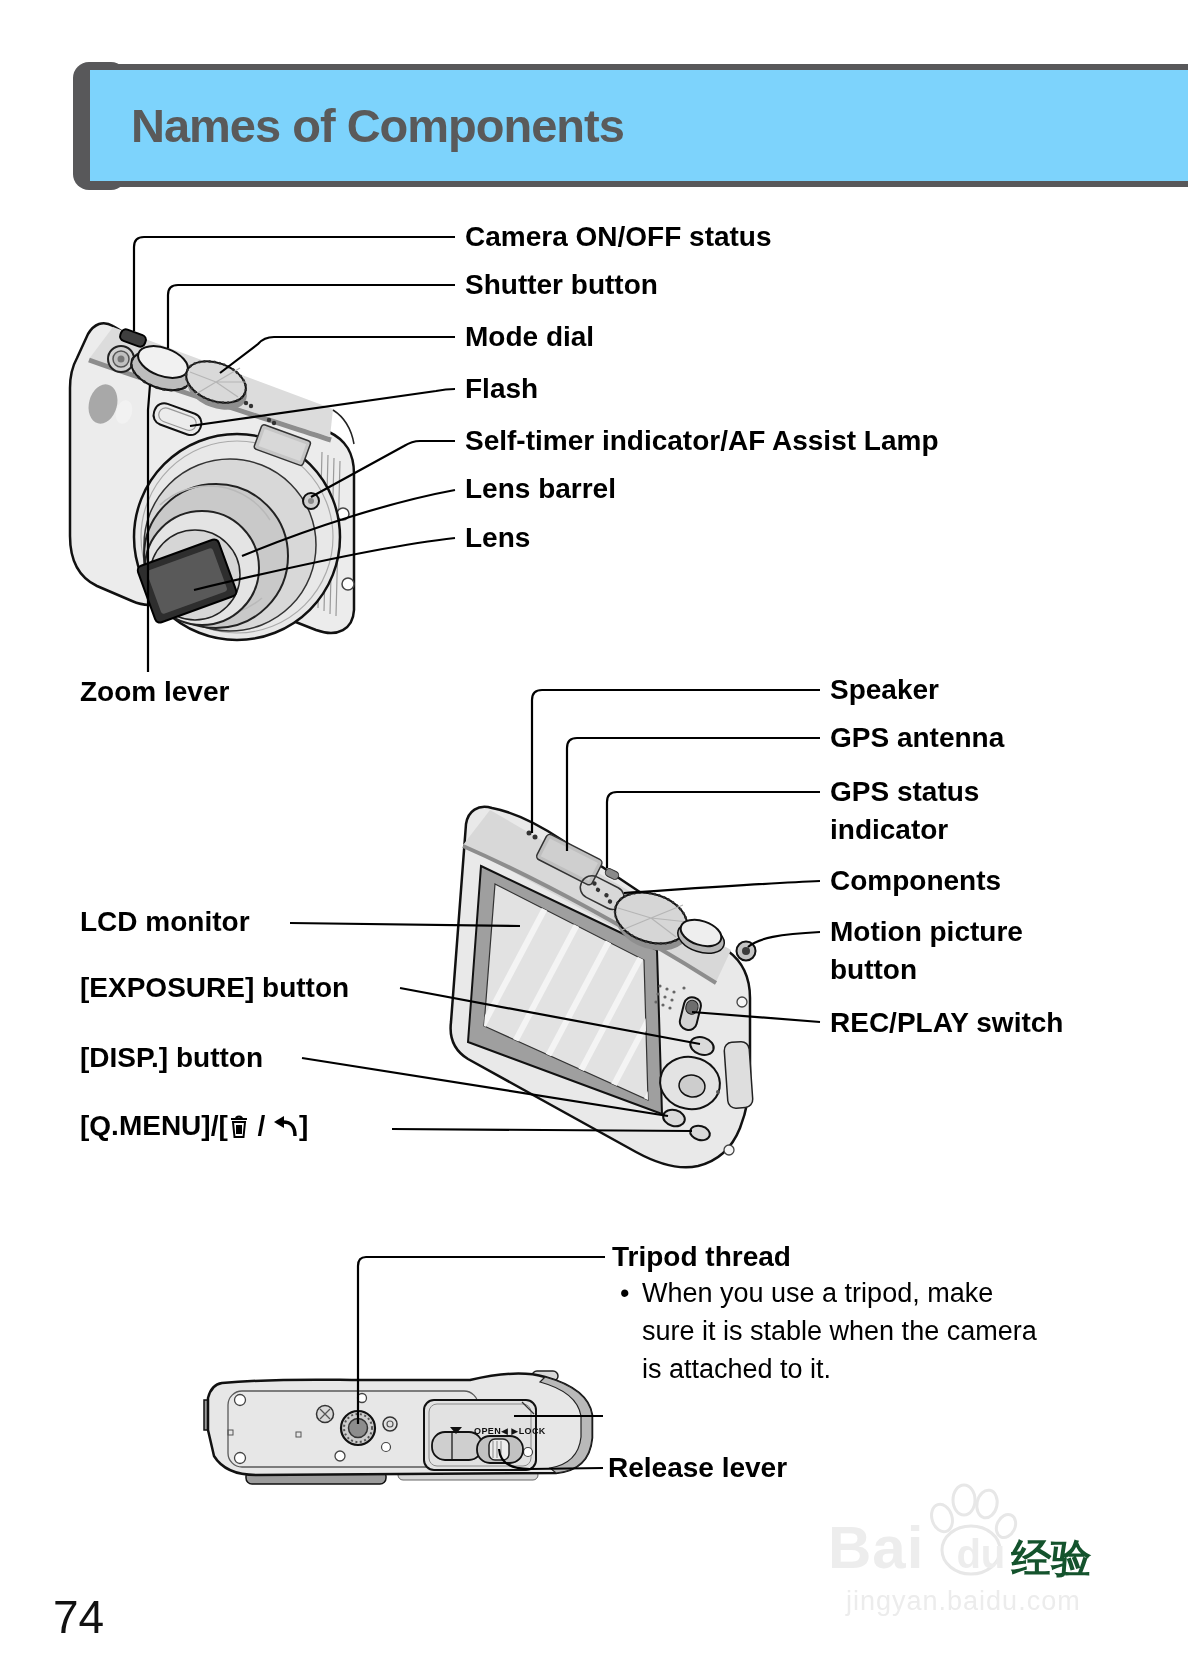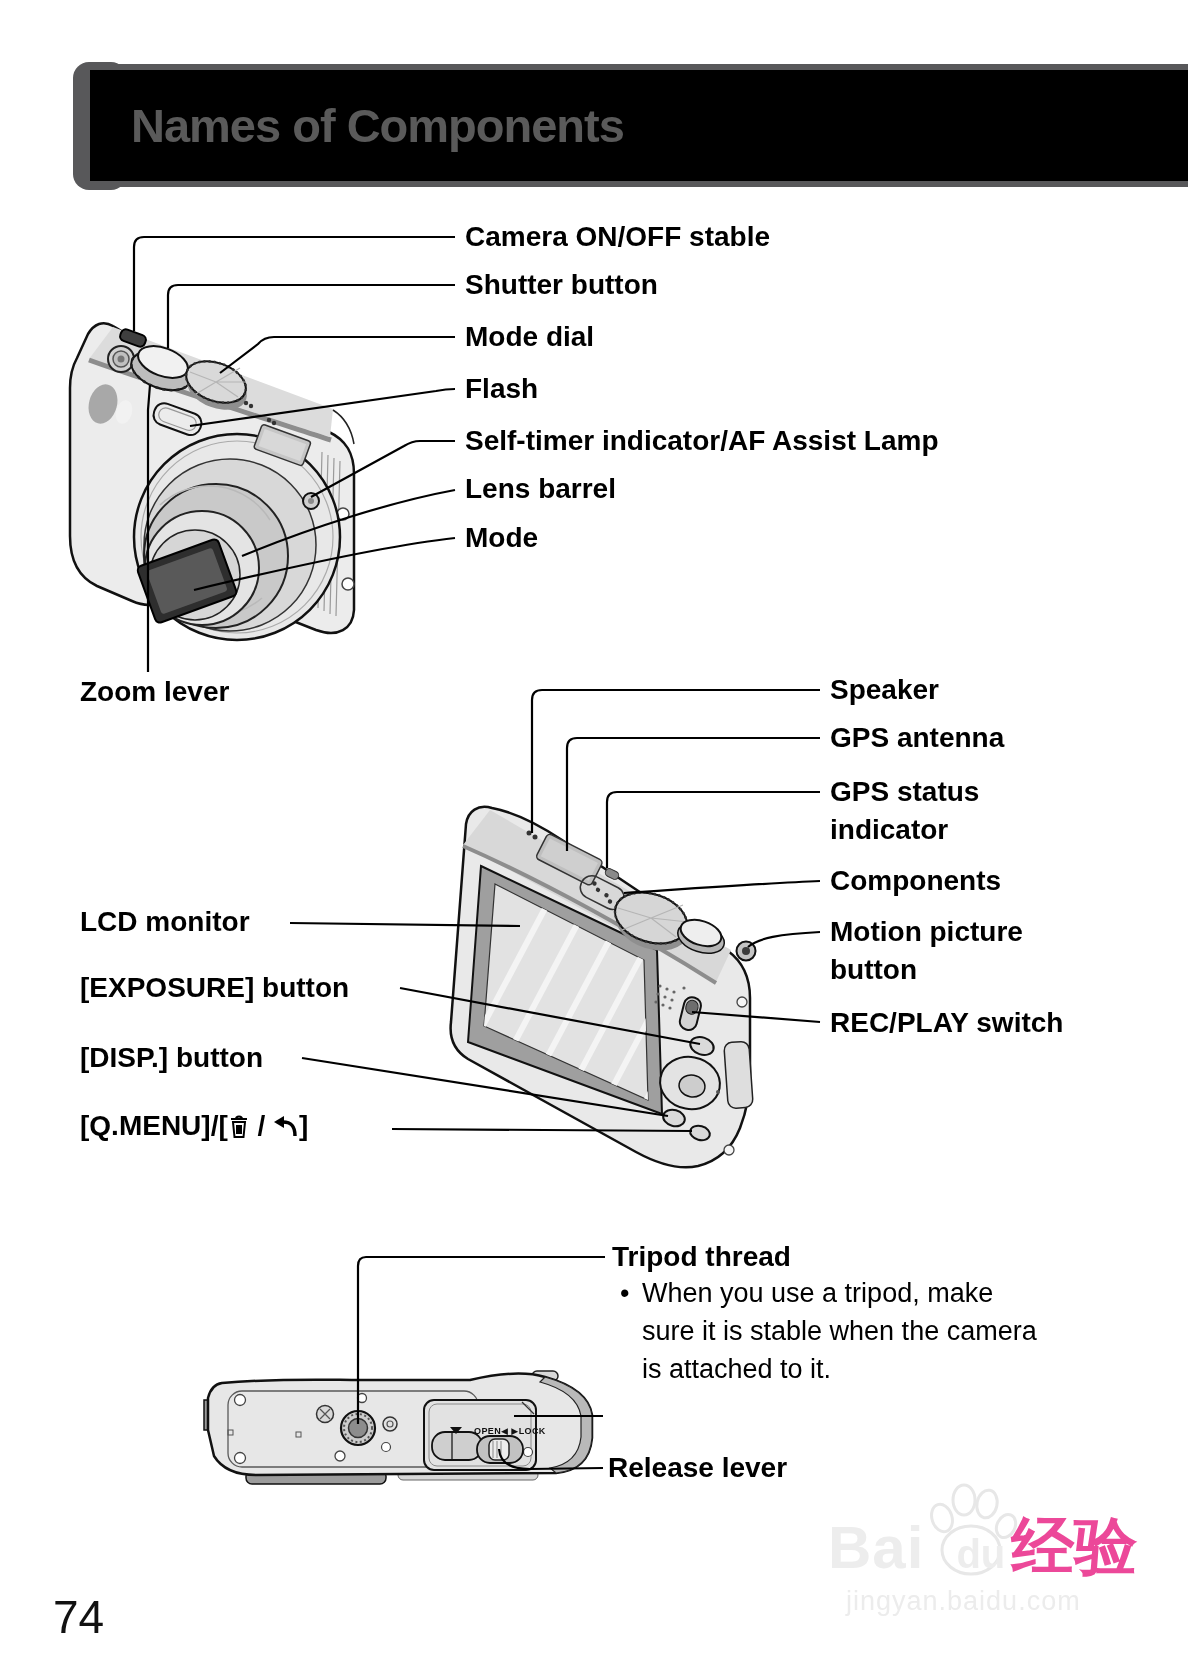--- a/index.html
+++ b/index.html
@@ -1,36 +1,36 @@
 <!DOCTYPE html>
 <html><head>
 <meta charset="utf-8">
 <style>
   html,body{margin:0;padding:0;background:#ffffff;}
   #canvas{position:relative;width:1188px;height:1673px;background:#ffffff;overflow:hidden;
           font-family:"Liberation Sans","DejaVu Sans",sans-serif;color:#000;}
   
   .header-tab{position:absolute;left:73px;top:62px;width:54px;height:128px;background:#58585a;border-radius:16px;}
-  .header-box{position:absolute;left:90px;top:64px;width:1098px;height:111px;background:#000000;
+  .header-box{position:absolute;left:90px;top:64px;width:1098px;height:111px;background:#7dd3fc;
               border-top:6px solid #58585a;border-bottom:6px solid #58585a;display:flex;align-items:center;}
   .page-title{font-size:47px;font-weight:bold;color:#5a5a5a;letter-spacing:-1px;padding-left:41px;white-space:nowrap;}
   
   .lbl{position:absolute;font-size:28px;font-weight:bold;line-height:38px;white-space:nowrap;}
   .lbl.wrap{white-space:normal;}
   .note{position:absolute;font-size:27px;font-weight:normal;line-height:38px;white-space:pre-line;}
   .bullet{position:absolute;font-size:27px;line-height:38px;}
   .qmenu{line-height:31px;}
   .qmenu .icon-inline{display:inline-block;vertical-align:-4px;}
   .door-text{position:absolute;font-size:9px;font-weight:bold;letter-spacing:.4px;color:#111;white-space:nowrap;}
   .page-number{position:absolute;left:53px;top:1578px;font-size:46px;color:#111;margin-top:12px;}
   
   .watermark{position:absolute;left:828px;top:1478px;width:340px;display:flex;align-items:flex-end;text-align:right;}
   .wm-bai{font-size:60px;font-weight:bold;color:#ededed;letter-spacing:1px;line-height:1;}
   .wm-du{font-size:40px;font-weight:bold;color:#ededed;margin-left:-64px;line-height:1;position:relative;top:-4px;}
-  .wm-cn{font-size:63px;font-weight:bold;color:#ec4899;line-height:1;margin-left:6px;}
+  .wm-cn{font-size:40px;font-weight:bold;color:#14532d;line-height:1;margin-left:6px;}
   .wm-site{position:absolute;left:846px;top:1586px;font-size:27px;color:#ececec;letter-spacing:1px;}
   svg{display:block;}
   .art{position:absolute;left:0;top:0;}
 </style>
 </head>
 <body>
 
 <div id="canvas">
 
   <div class="header-tab"></div>
@@ -243,27 +243,27 @@
       <path d="M290,923 L520,926"></path>
       <path d="M400,988 L700,1044"></path>
       <path d="M302,1058 L668,1116"></path>
       <path d="M392,1129 L692,1131"></path>
       <path d="M358,1424 L358,1266 Q358,1257 366,1257 L605,1257"></path>
       <path d="M514,1416 L603,1416"></path>
       <path d="M499,1449 C500,1464 512,1469 530,1469 L603,1468"></path>
     </g>
   </svg>
 
-  <div class="lbl" style="left:465px;top:218px">Camera ON/OFF stable</div>
+  <div class="lbl" style="left:465px;top:218px">Camera ON/OFF status</div>
   <div class="lbl" style="left:465px;top:266px">Shutter button</div>
   <div class="lbl" style="left:465px;top:318px">Mode dial</div>
   <div class="lbl" style="left:465px;top:370px">Flash</div>
   <div class="lbl" style="left:465px;top:422px">Self-timer indicator/AF Assist Lamp</div>
   <div class="lbl" style="left:465px;top:470px">Lens barrel</div>
-  <div class="lbl" style="left:465px;top:519px">Mode</div>
+  <div class="lbl" style="left:465px;top:519px">Lens</div>
   <div class="lbl" style="left:80px;top:673px">Zoom lever</div>
 
   <div class="lbl" style="left:830px;top:671px">Speaker</div>
   <div class="lbl" style="left:830px;top:719px">GPS antenna</div>
   <div class="lbl wrap" style="left:830px;top:773px;width:180px">GPS status indicator</div>
   <div class="lbl" style="left:830px;top:862px">Components</div>
   <div class="lbl" style="left:830px;top:1004px">REC/PLAY switch</div>
   <div class="lbl wrap" style="left:830px;top:913px;width:220px">Motion picture button</div>
   <div class="lbl" style="left:80px;top:903px">LCD monitor</div>
   <div class="lbl" style="left:80px;top:969px">[EXPOSURE] button</div>

